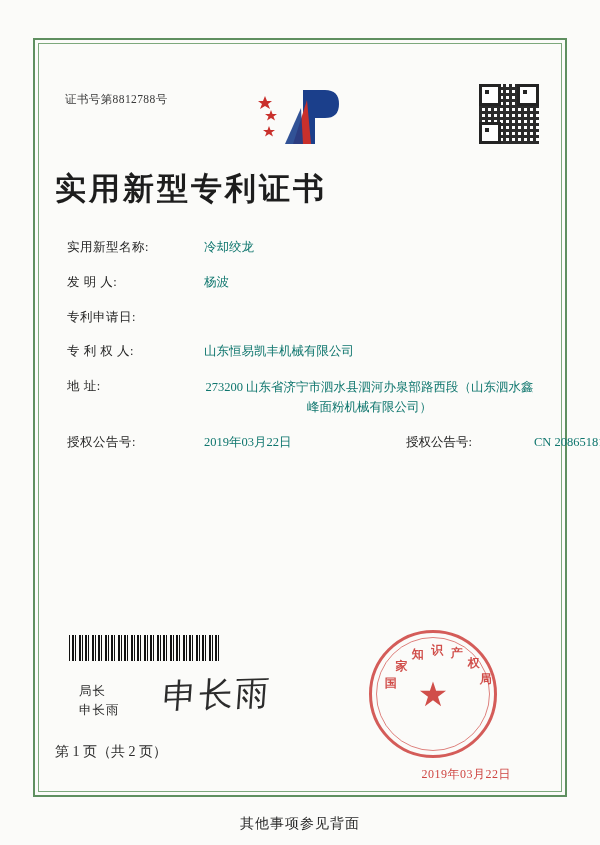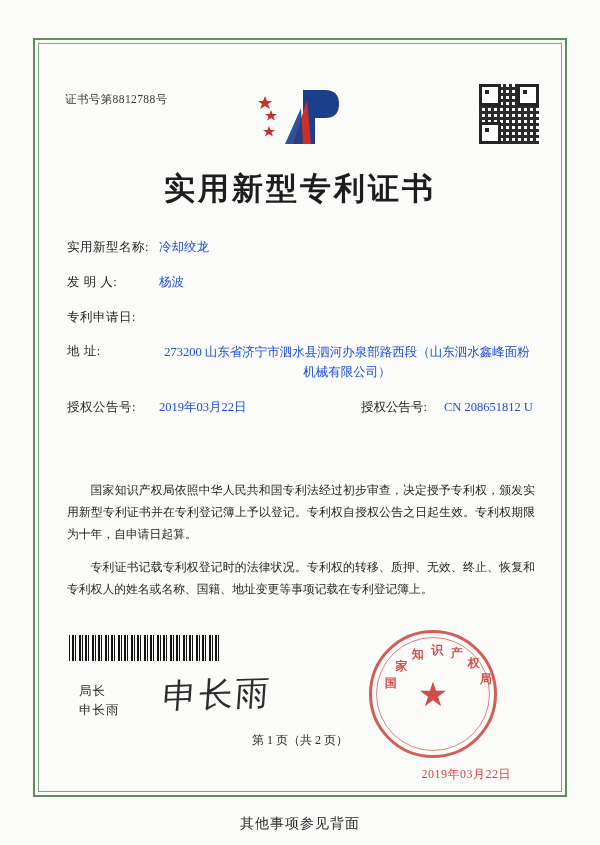--- a/index.html
+++ b/index.html
@@ -104,21 +104,21 @@
     background: #111;
   }
   .qr .f1 { left: 0; top: 0; }
   .qr .f2 { right: 0; top: 0; }
   .qr .f3 { left: 0; bottom: 0; }
 
   .title {
     position: absolute;
     left: 0; right: 0;
     top: 108px;
-    text-align: center;
+    text-align: left;
     font-size: 31px;
     font-weight: bold;
     letter-spacing: 3px;
     color: #1d1d1d;
     font-family: "DejaVu Serif", serif;
   }
 
   
   .fields {
     position: absolute;
@@ -135,21 +135,22 @@
     margin-bottom: 16px;
   }
   .row .lbl {
     width: 92px;
     flex: none;
     letter-spacing: 0.5px;
     color: #262626;
   }
   .row .val {
     flex: 1;
-    color: #1d4ed8;
+    color: #0f766e;
+    margin-left: 45px;
   }
   .row.addr .val { line-height: 1.6; text-align: center; }
   .row.two .val { flex: none; }
   .row.two .val1 { width: 185px; }
   .row.two .lbl2 { width: 100px; flex: none; text-align: center; }
 
   
   .paras {
     position: absolute;
     left: 12px;
@@ -249,23 +250,22 @@
     top: 706px;
     font-size: 12px;
     color: #c9302c;
     letter-spacing: 0.5px;
     opacity: 0.9;
   }
 
   .page-num {
     position: absolute;
     left: 0; right: 0;
-    bottom: 26px;
-    text-align: center;
-    font-size: 12px;
+    bottom: 14px;
+    font-size: 14px;
     color: #2a2a2a;
   }
   .footnote {
     position: absolute;
     left: 0; right: 0;
     bottom: 12px;
     text-align: center;
     font-size: 14px;
     color: #2a2a2a;
     letter-spacing: 1px;
@@ -324,39 +324,39 @@
       <div class="row">
         <div class="lbl">发 明 人:</div>
         <div class="val">杨波</div>
       </div>
 
 
       <div class="row">
         <div class="lbl">专利申请日:</div>
       </div>
 
+      <div class="row">
+        <div class="lbl">专 利 权 人:</div>
+        <div class="val">山东恒易凯丰机械有限公司</div>
+      </div>
 
       <div class="row addr">
         <div class="lbl">地        址:</div>
         <div class="val">273200 山东省济宁市泗水县泗河办泉部路西段（山东泗水鑫峰面粉机械有限公司）</div>
       </div>
 
       <div class="row two">
         <div class="lbl">授权公告号:</div>
         <div class="val val1">2019年03月22日</div>
         <div class="lbl2">授权公告号:</div>
         <div class="val">CN 208651812 U</div>
       </div>
 
     </div>
 
-    <div class="paras">
-      <p>国家知识产权局依照中华人民共和国专利法经过初步审查，决定授予专利权，颁发实用新型专利证书并在专利登记簿上予以登记。专利权自授权公告之日起生效。专利权期限为十年，自申请日起算。</p>
-      <p>专利证书记载专利权登记时的法律状况。专利权的转移、质押、无效、终止、恢复和专利权人的姓名或名称、国籍、地址变更等事项记载在专利登记簿上。</p>
-    </div>
 
     <div class="barcode"></div>
 
     <div class="sig-block">
       <div>局长</div>
       <div>申长雨</div>
     </div>
     <div class="sig-hand">申长雨</div>
 
     <div class="seal">

